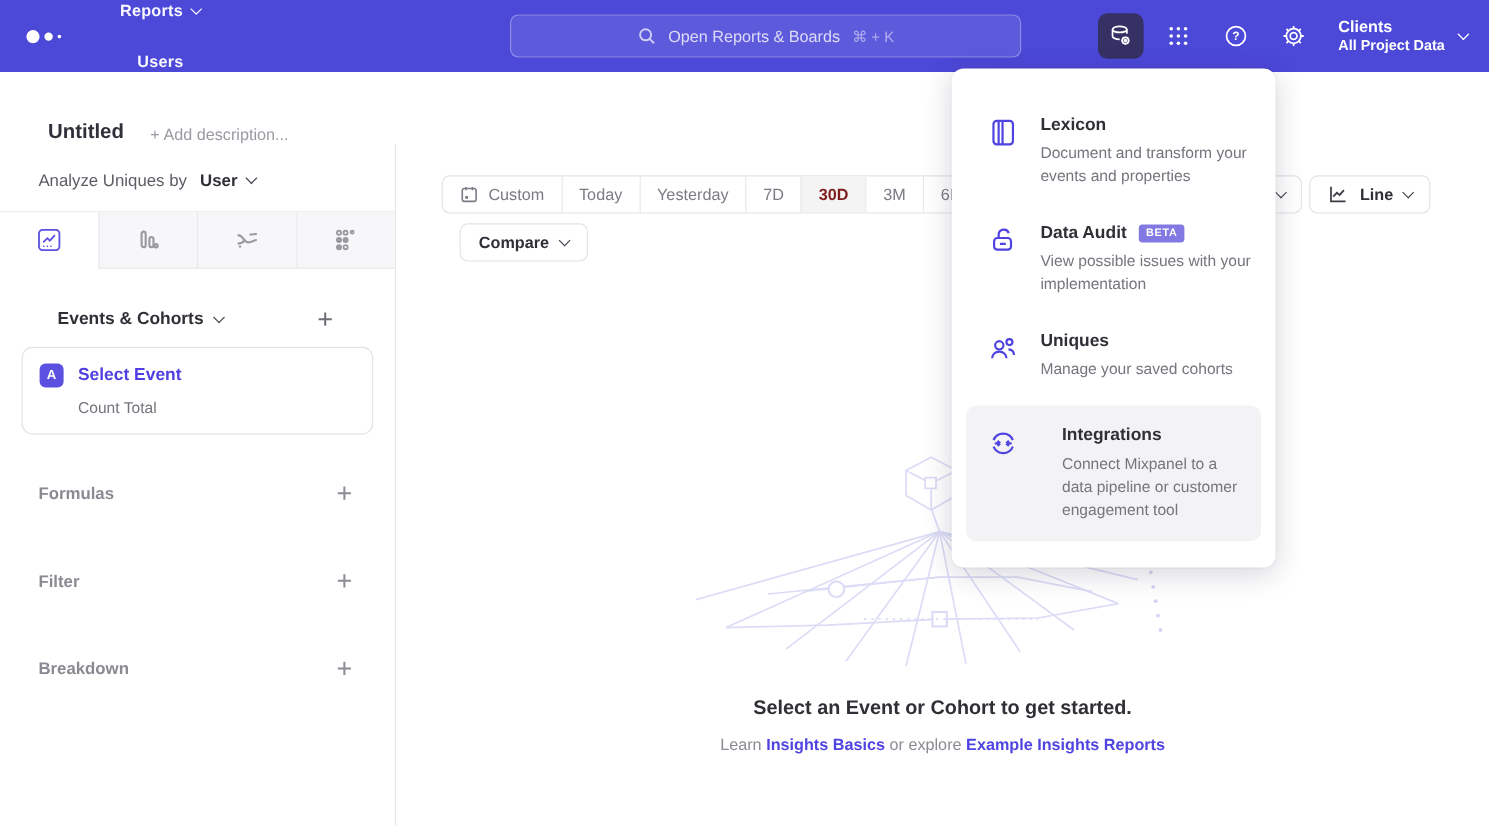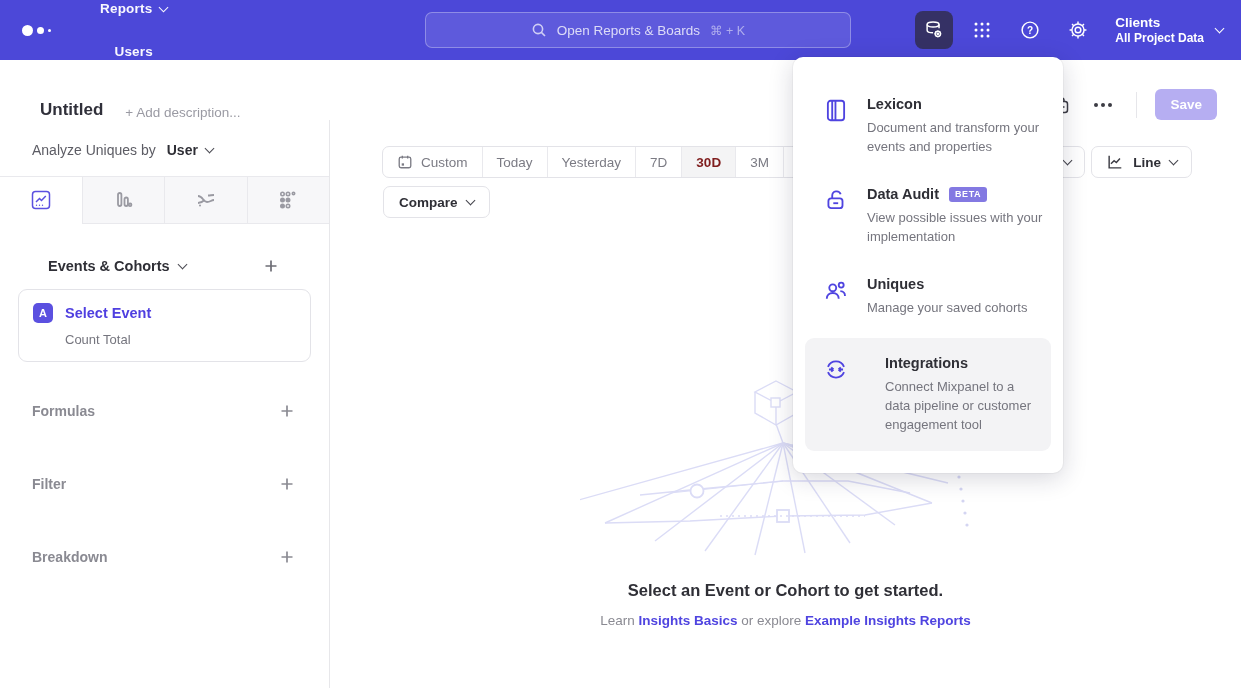--- a/index.html
+++ b/index.html
@@ -71,21 +71,21 @@
   .event-card{ margin:13px 18px 0; border:1px solid #e3e3e8; border-radius:9px; padding:13px 14px 14px; cursor:pointer; }
   .event-card .row1{ display:flex; align-items:center; gap:12px; }
   .abadge{ width:20px; height:20px; border-radius:5px; background:#5b50e0; color:#fff;
     font-size:11px; font-weight:700; display:flex; align-items:center; justify-content:center; }
   .event-name{ color:#4f3fe0; font-size:14.5px; font-weight:700; }
   .event-sub{ margin:9px 0 0 32px; color:#75757e; font-size:13px; cursor:pointer; }
   .side-section{ display:flex; align-items:center; padding:27px 32px 26px; }
   .side-section .lbl{ font-size:14px; font-weight:600; color:#8a8a92; }
   
   .main{ position:absolute; top:120px; left:330px; width:911px; height:568px; background:#fff; }
-  .toolbar{ position:absolute; top:26px; left:52px; display:flex; }
+  .toolbar{ position:absolute; top:26px; left:38px; display:flex; }
   .seg-group{ display:flex; border:1px solid #e3e3e8; border-radius:7px; overflow:hidden; height:32px; background:#fff; }
   .seg{ display:flex; align-items:center; gap:8px; padding:0 14px; font-size:13.5px; color:#7b7b84;
     border-left:1px solid #e9e9ed; cursor:pointer; white-space:nowrap; }
   .seg:first-child{ border-left:none; }
   .seg.selected{ background:#f4f4f5; color:#7f1d1d; font-weight:700; }
   .compare-btn{ position:absolute; top:66px; left:53px; height:32px; border:1px solid #e3e3e8;
     border-radius:7px; background:#fff; display:flex; align-items:center; gap:9px; padding:0 15px;
     font-size:13.5px; font-weight:600; color:#2f2f36; cursor:pointer; }
   .partial-btn{ position:absolute; top:26px; right:156px; width:58px; height:32px; border:1px solid #e3e3e8;
     border-radius:7px; background:#fff; display:flex; align-items:center; justify-content:flex-end;
@@ -189,34 +189,20 @@
         <div class="pscope">All Project Data</div>
       </div>
       <span class="chev"></span>
     </div>
   </div>
 </div>
 
 <div class="page-header">
   <span class="report-title">Untitled</span>
   <span class="report-desc">+ Add description...</span>
-  <div class="header-actions">
-    <svg width="20" height="20" viewBox="0 0 20 20" fill="none" stroke="#3c3c44" stroke-width="1.5" style="cursor:pointer">
-      <rect x="3" y="3" width="11" height="11" rx="2.5"></rect>
-      <rect x="6.5" y="6.5" width="11" height="11" rx="2.5" fill="#fff"></rect>
-      <path d="M12 9.5v5M9.5 12h5"></path>
-    </svg>
-    <div class="ellipsis">
-        <i></i>
-        <i></i>
-        <i></i>
-      </div>
-    <div class="vdiv"></div>
-    <button class="save-btn">Save</button>
-  </div>
 </div>
 
 <div class="sidebar">
   <div class="analyze-row">
     <span>Analyze Uniques by</span>
     <span class="analyze-value">
       <span>User</span>
       <span class="chev" style="color:#4a4a52"></span>
     </span>
   </div>

